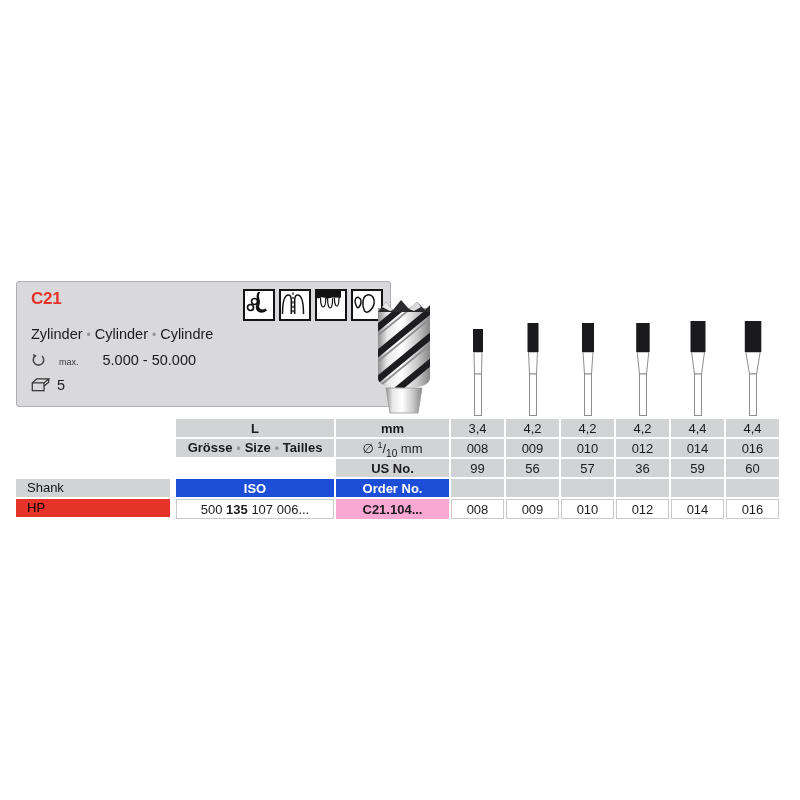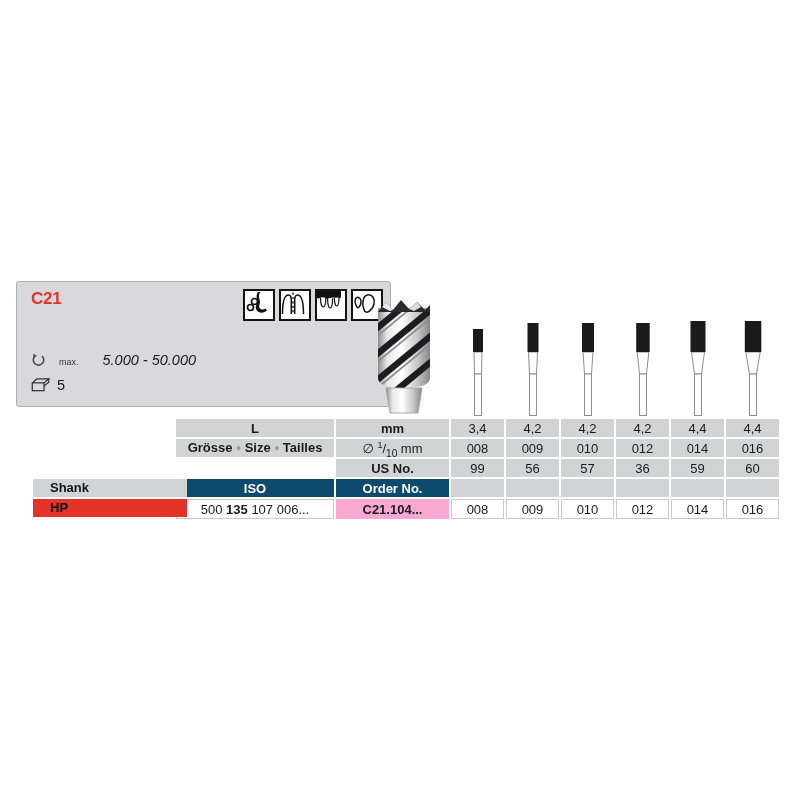--- a/index.html
+++ b/index.html
@@ -9,47 +9,47 @@
   
   .info-box{position:absolute;left:16px;top:281px;width:375px;height:126px;
             background:#d9d9db;border:1px solid #aeaeb0;border-radius:3px;box-sizing:border-box;}
   .code{position:absolute;left:14px;top:7px;font-size:17px;font-weight:bold;color:#e6332a;letter-spacing:-0.2px;}
   .app-icons{position:absolute;top:7px;right:7px;display:flex;gap:4px;}
   .app-icon{width:28px;height:28px;border:2px solid #141414;background:#ffffff;}
   .names{position:absolute;left:14px;top:44px;font-size:14.5px;color:#1c1c1e;}
   .names .dot, .hdr-words .dot{color:#95959a;margin:0 4px;font-size:12px;}
   .rpm{position:absolute;left:14px;top:70px;display:flex;align-items:center;font-size:14.5px;gap:12px;}
   .rpm-sub{font-size:9px;color:#3a3a3c;align-self:flex-end;margin:0 0 1px 1px;}
-  .rpm-val{margin-left:12px;font-style:italic;}
+  .rpm-val{margin-left:12px;}
   .qty{position:absolute;left:14px;top:95px;display:flex;align-items:center;font-size:14.5px;}
   .qty-val{margin-left:7px;}
 
   
   .bur-sil{position:absolute;top:318px;width:40px;height:98px;}
 
   
   .bur-photo{position:absolute;left:364px;top:298px;width:94px;height:118px;}
 
   
   table.size-table{position:absolute;left:174px;top:417px;border-collapse:separate;border-spacing:2px;table-layout:fixed;}
   table.size-table td{height:18px;padding:0;text-align:center;vertical-align:middle;
                       font-size:13px;line-height:17px;white-space:nowrap;overflow:hidden;}
   td.g{background:#d2d3d5;}
   td.go{background:#f9a8d4;}
-  td.r{background:#0c4a6e;color:#ffffff;font-weight:bold;}
+  td.r{background:#1d4ed8;color:#ffffff;font-weight:bold;}
   td.w{background:#ffffff;border:1px solid #c9cacc;height:16px;}
   td.e{background:transparent;}
   .bold{font-weight:bold;}
   td .ds{font-size:13px;}
   td sup{font-size:9px;vertical-align:super;line-height:0;}
   td sub{font-size:10px;vertical-align:sub;line-height:0;}
 
   
   .shank-row,.hp-row{position:absolute;left:16px;width:154px;height:18px;box-sizing:border-box;
-        padding-left:17px;font-size:13px;font-weight:bold;line-height:18px;margin-left:17px;}
+        padding-left:11px;font-size:13px;font-weight:normal;line-height:18px;}
   .shank-row{top:479px;background:#d2d3d5;color:#141416;}
   .hp-row{top:499px;background:#e6332a;color:#000000;}
 </style>
 </head>
 <body>
 
 <div id="page">
 
   <div class="info-box">
     <div class="code">C21</div>
@@ -78,20 +78,23 @@
         </svg>
       </div>
       <div class="app-icon">
         <svg width="24" height="24" viewBox="0 0 24 24">
           <path d="M3 14 C0.8 10,2.5 5.5,5.5 6.5 C8.5 7.5,8.8 12,6.8 15 C4.8 18,4 17,3 14 Z" fill="none" stroke="#111" stroke-width="1.5"></path>
           <path d="M11.5 20 C8.5 14,9.5 5,14.5 4 C19.5 3,22 8,21 13 C20 18,14.5 23.5,11.5 20 Z" fill="none" stroke="#111" stroke-width="1.5"></path>
         </svg>
       </div>
     </div>
 
+    <div class="names">
+      <span>Zylinder</span><span class="dot">•</span><span>Cylinder</span><span class="dot">•</span><span>Cylindre</span>
+    </div>
 
     <div class="rpm">
       <svg width="15" height="15" viewBox="0 0 16 16">
         <path d="M4.2 3.2 A5.6 5.6 0 1 0 11.8 3.2" fill="none" stroke="#4a4a4c" stroke-width="1.7"></path>
         <polygon points="2.2,0.8 6.4,2.8 2.8,5.4" fill="#4a4a4c"></polygon>
       </svg>
       <span class="rpm-sub">max.</span>
       <span class="rpm-val">5.000 - 50.000</span>
     </div>
 

